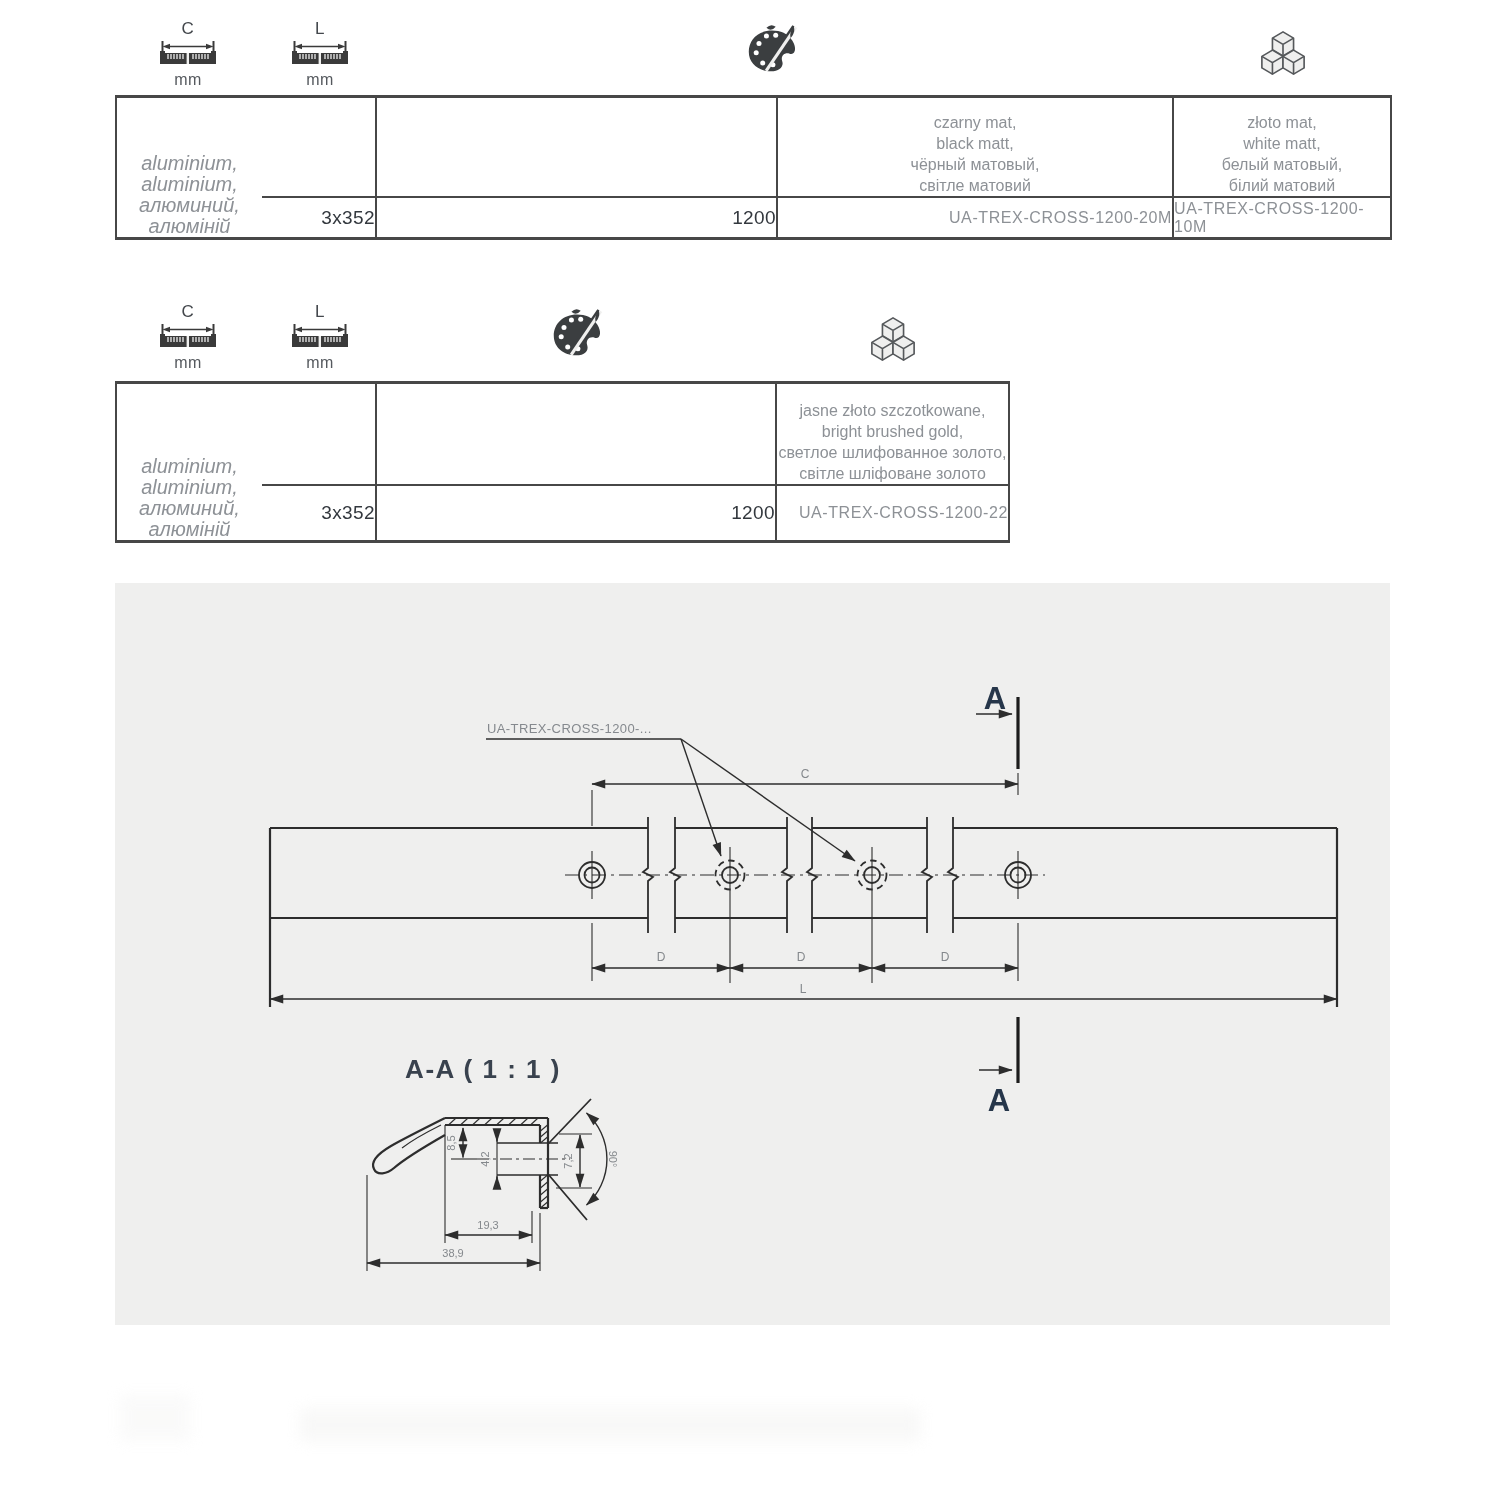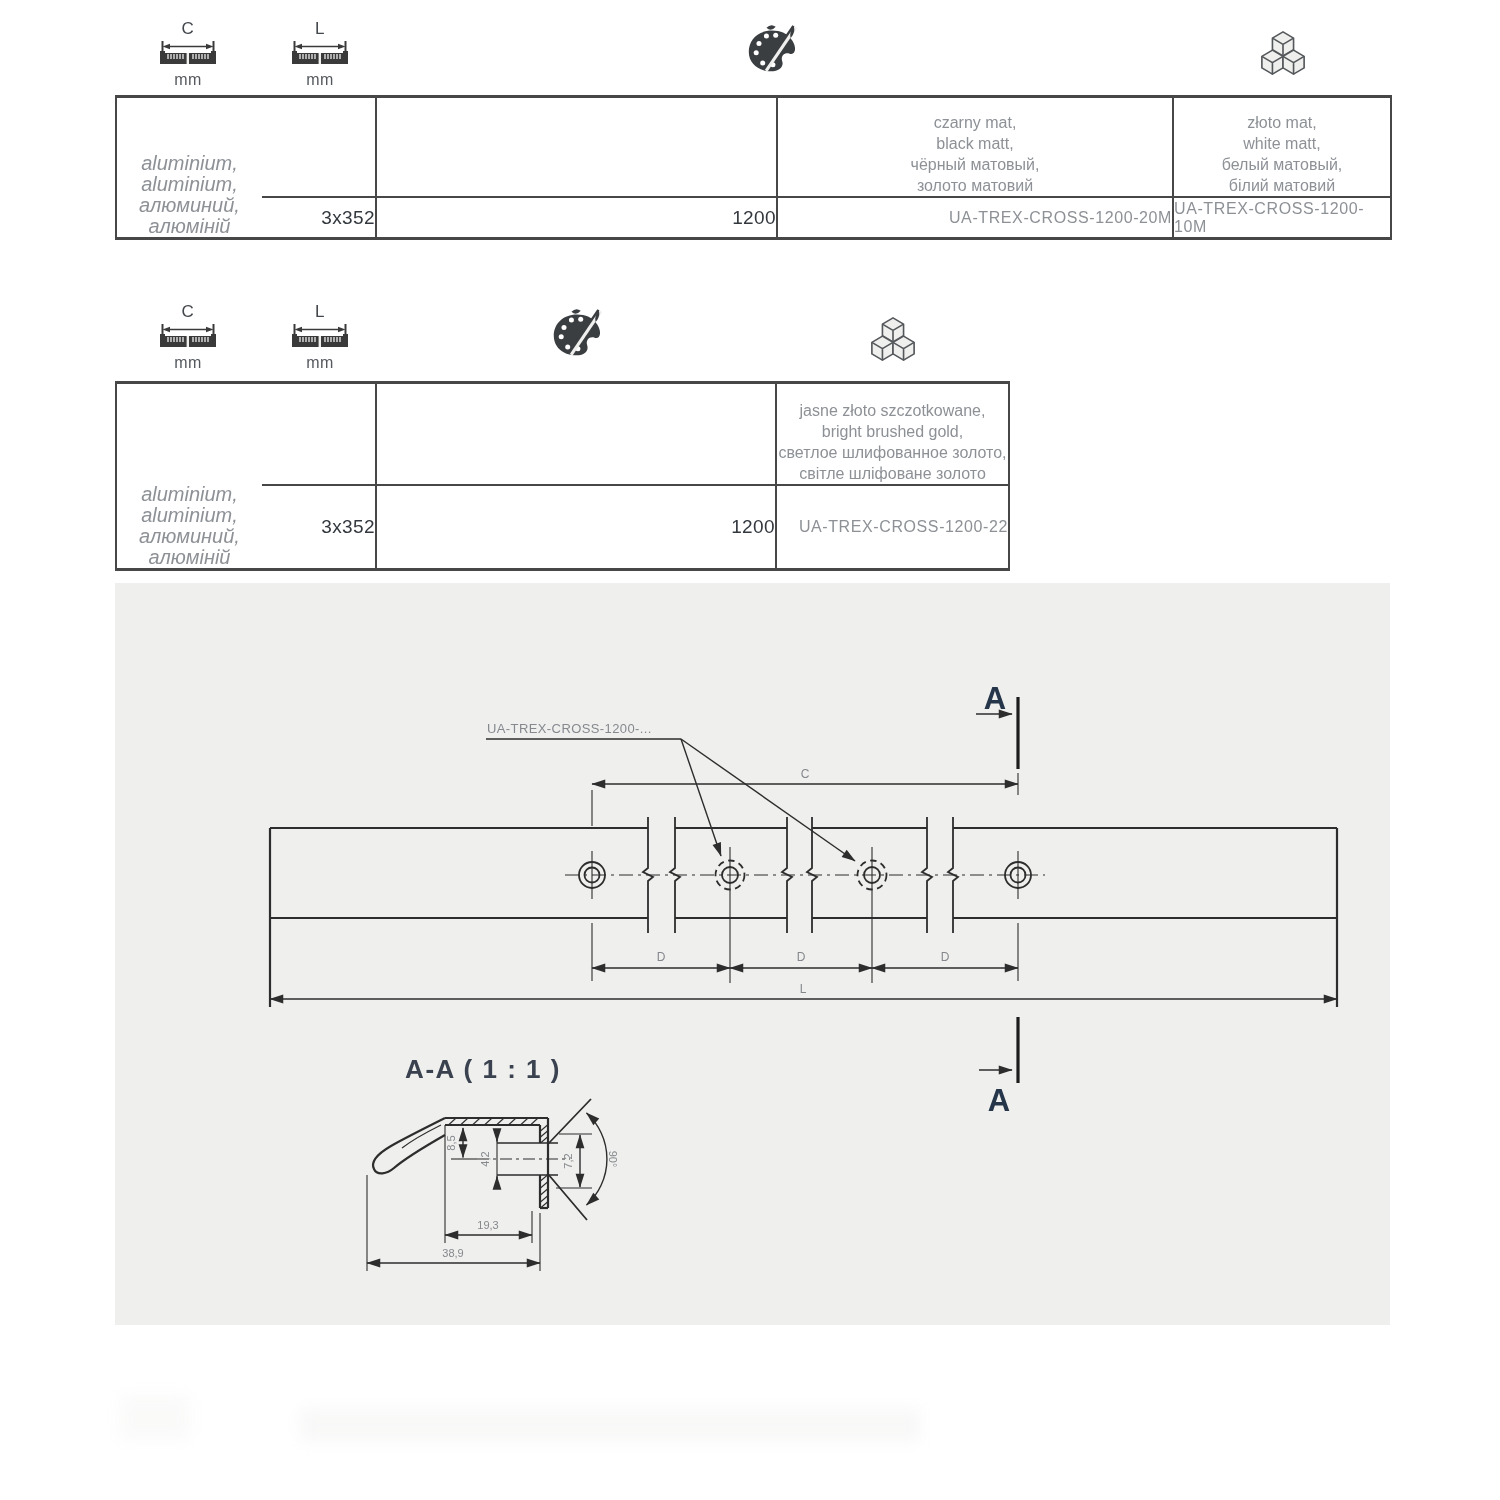--- a/index.html
+++ b/index.html
@@ -8,21 +8,21 @@
   
   .dimicon{position:absolute;width:70px;text-align:center;}
   .dimletter{font-size:17px;color:#43474c;font-weight:500;letter-spacing:.5px;line-height:18px;margin-bottom:2px;}
   .mmlbl{font-size:16px;color:#55595e;letter-spacing:.5px;margin-top:1px;}
   .iconabs{position:absolute;}
   
   .tbl{position:absolute;display:grid;border-top:3px solid #474747;border-bottom:3px solid #474747;
        border-left:2px solid #474747;box-sizing:border-box;}
   #table1{left:115px;top:95px;width:1277px;height:145px;
           grid-template-columns:145px 115px 401px 396px 1fr;grid-template-rows:100px 1fr;}
-  #table2{left:115px;top:381px;width:895px;height:190px;
+  #table2{left:115px;top:381px;width:895px;height:162px;
           grid-template-columns:145px 115px 400px 1fr;grid-template-rows:102px 1fr;}
   .cell{box-sizing:border-box;border-right:2px solid #474747;display:flex;align-items:center;justify-content:flex-end;}
   .cell.rb{border-bottom:2px solid #474747;}
   .cell.norr{border-right:none;}
   .colorcell{flex-direction:column;font-size:16px;line-height:21px;color:#8d9196;text-align:center;}
   .codecell{font-size:16px;color:#8d9196;letter-spacing:.6px;}
   .valcell{font-size:19px;font-weight:normal;color:#33383e;letter-spacing:.4px;}
   .matcell{grid-row:1 / span 2;flex-direction:column;font-size:20px;line-height:21px;color:#8d9196;text-align:center;font-style:italic;}
   
   .panel{position:absolute;left:115px;top:583px;width:1275px;height:742px;background:#efefee;}
@@ -129,21 +129,21 @@
     </g>
   </svg>
 
   <div id="table1" class="tbl">
     <div class="cell rb"></div>
     <div class="cell rb"></div>
     <div class="cell rb colorcell">
       <span>czarny mat,</span>
       <span>black matt,</span>
       <span>чёрный матовый,</span>
-      <span>золото матовий</span>
+      <span>світле матовий</span>
     </div>
     <div class="cell rb colorcell">
       <span>złoto mat,</span>
       <span>white matt,</span>
       <span>белый матовый,</span>
       <span>білий матовий</span>
     </div>
     <div class="cell norr matcell">
       <span>aluminium,</span>
       <span>aluminium,</span>

